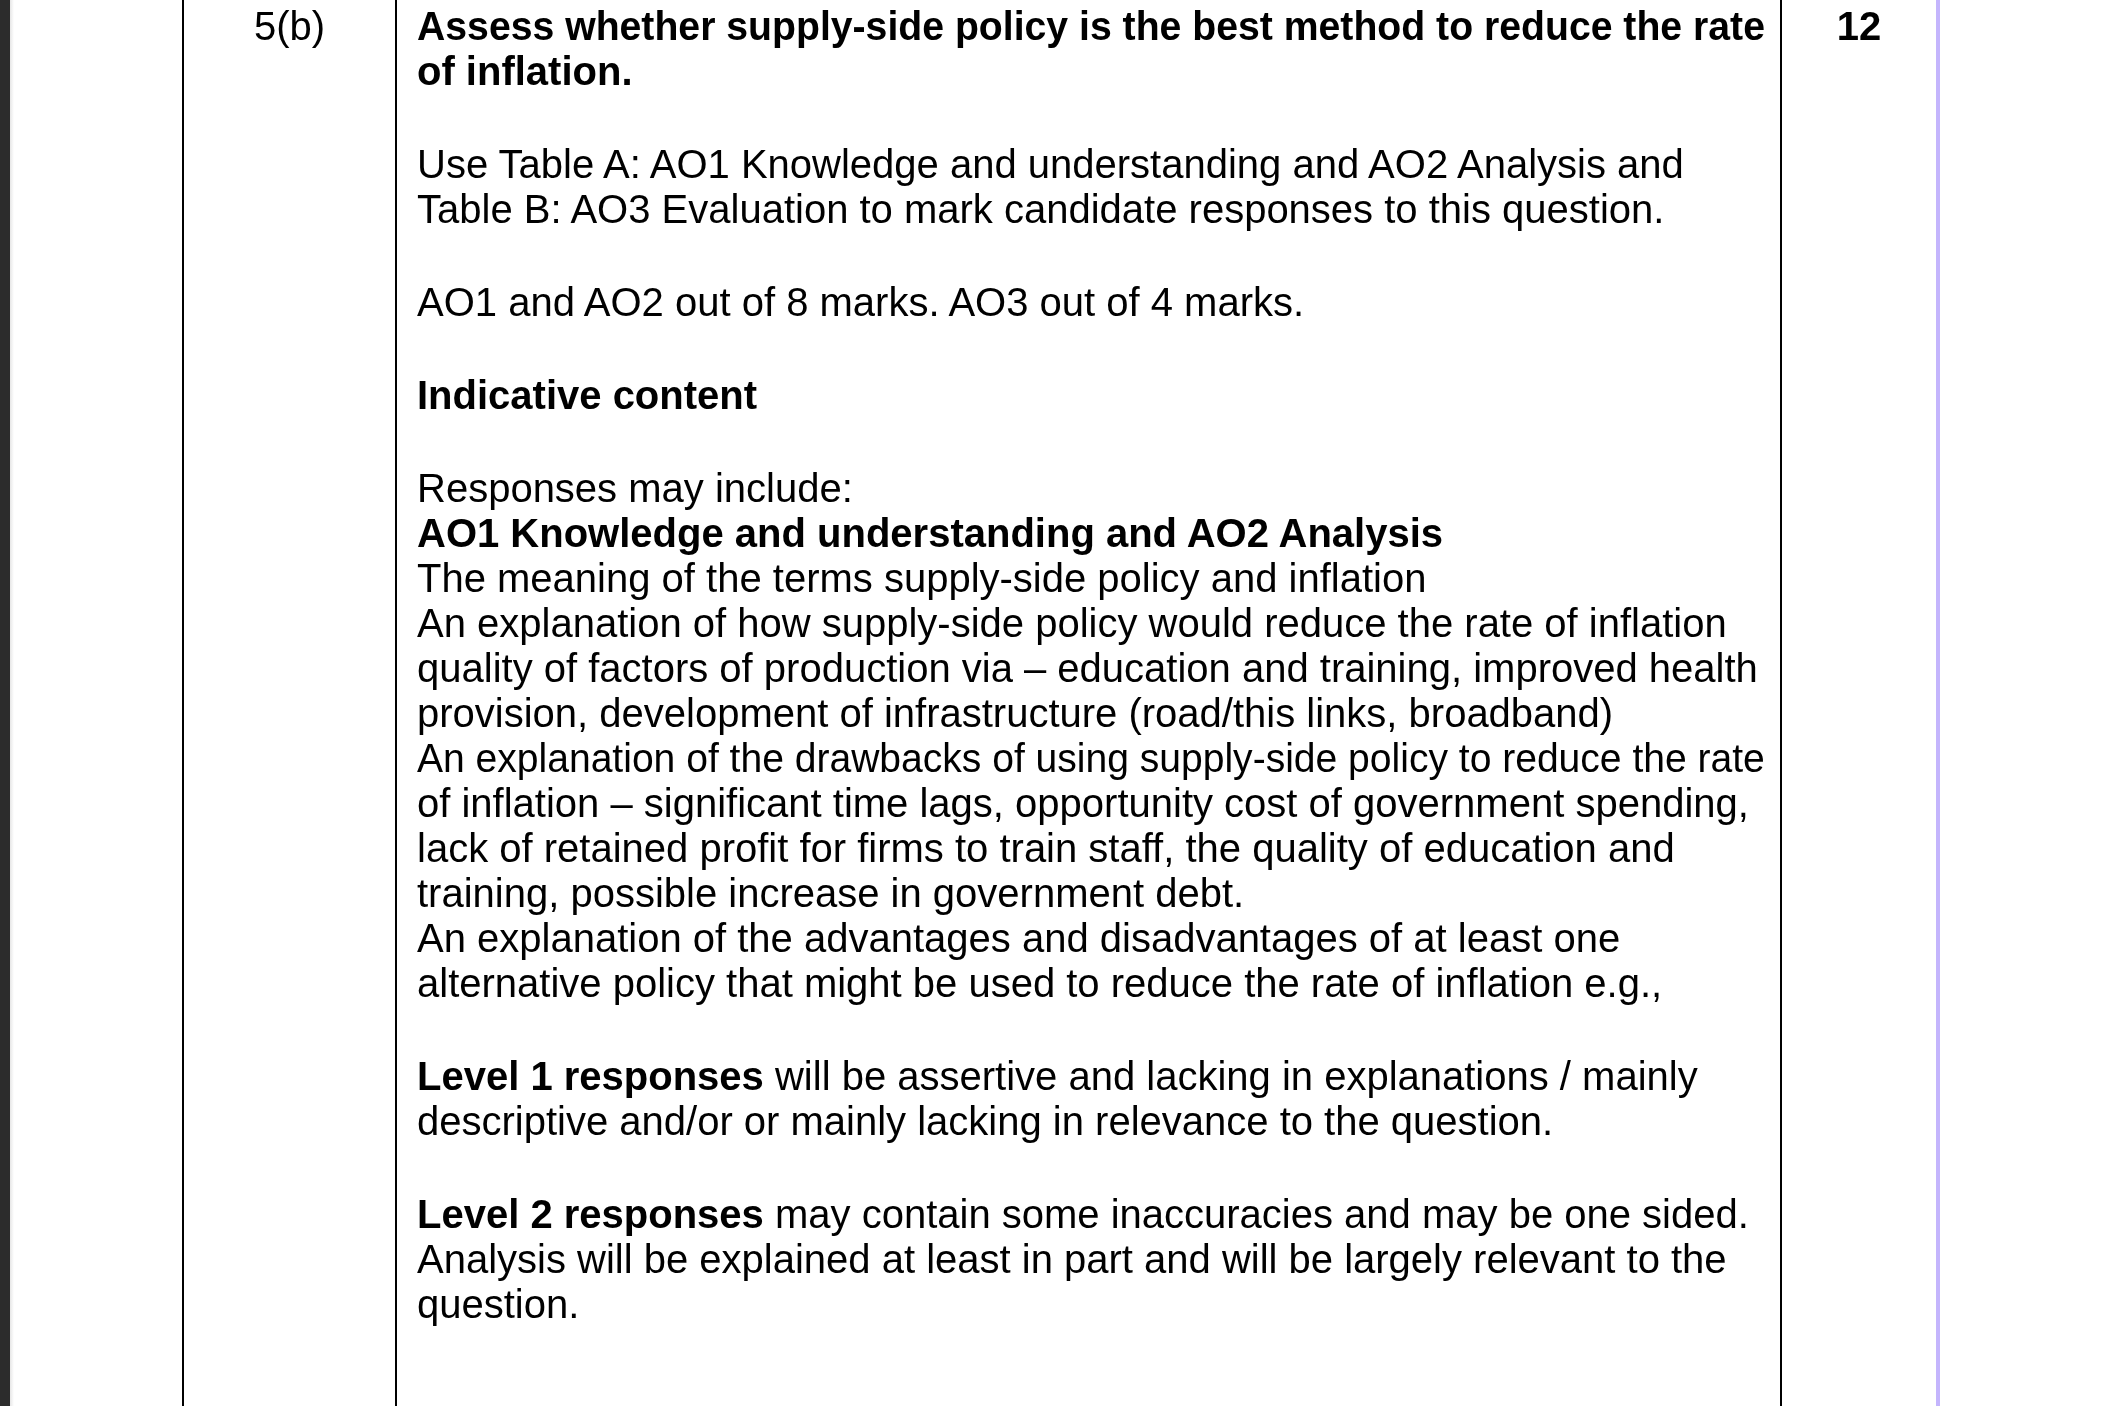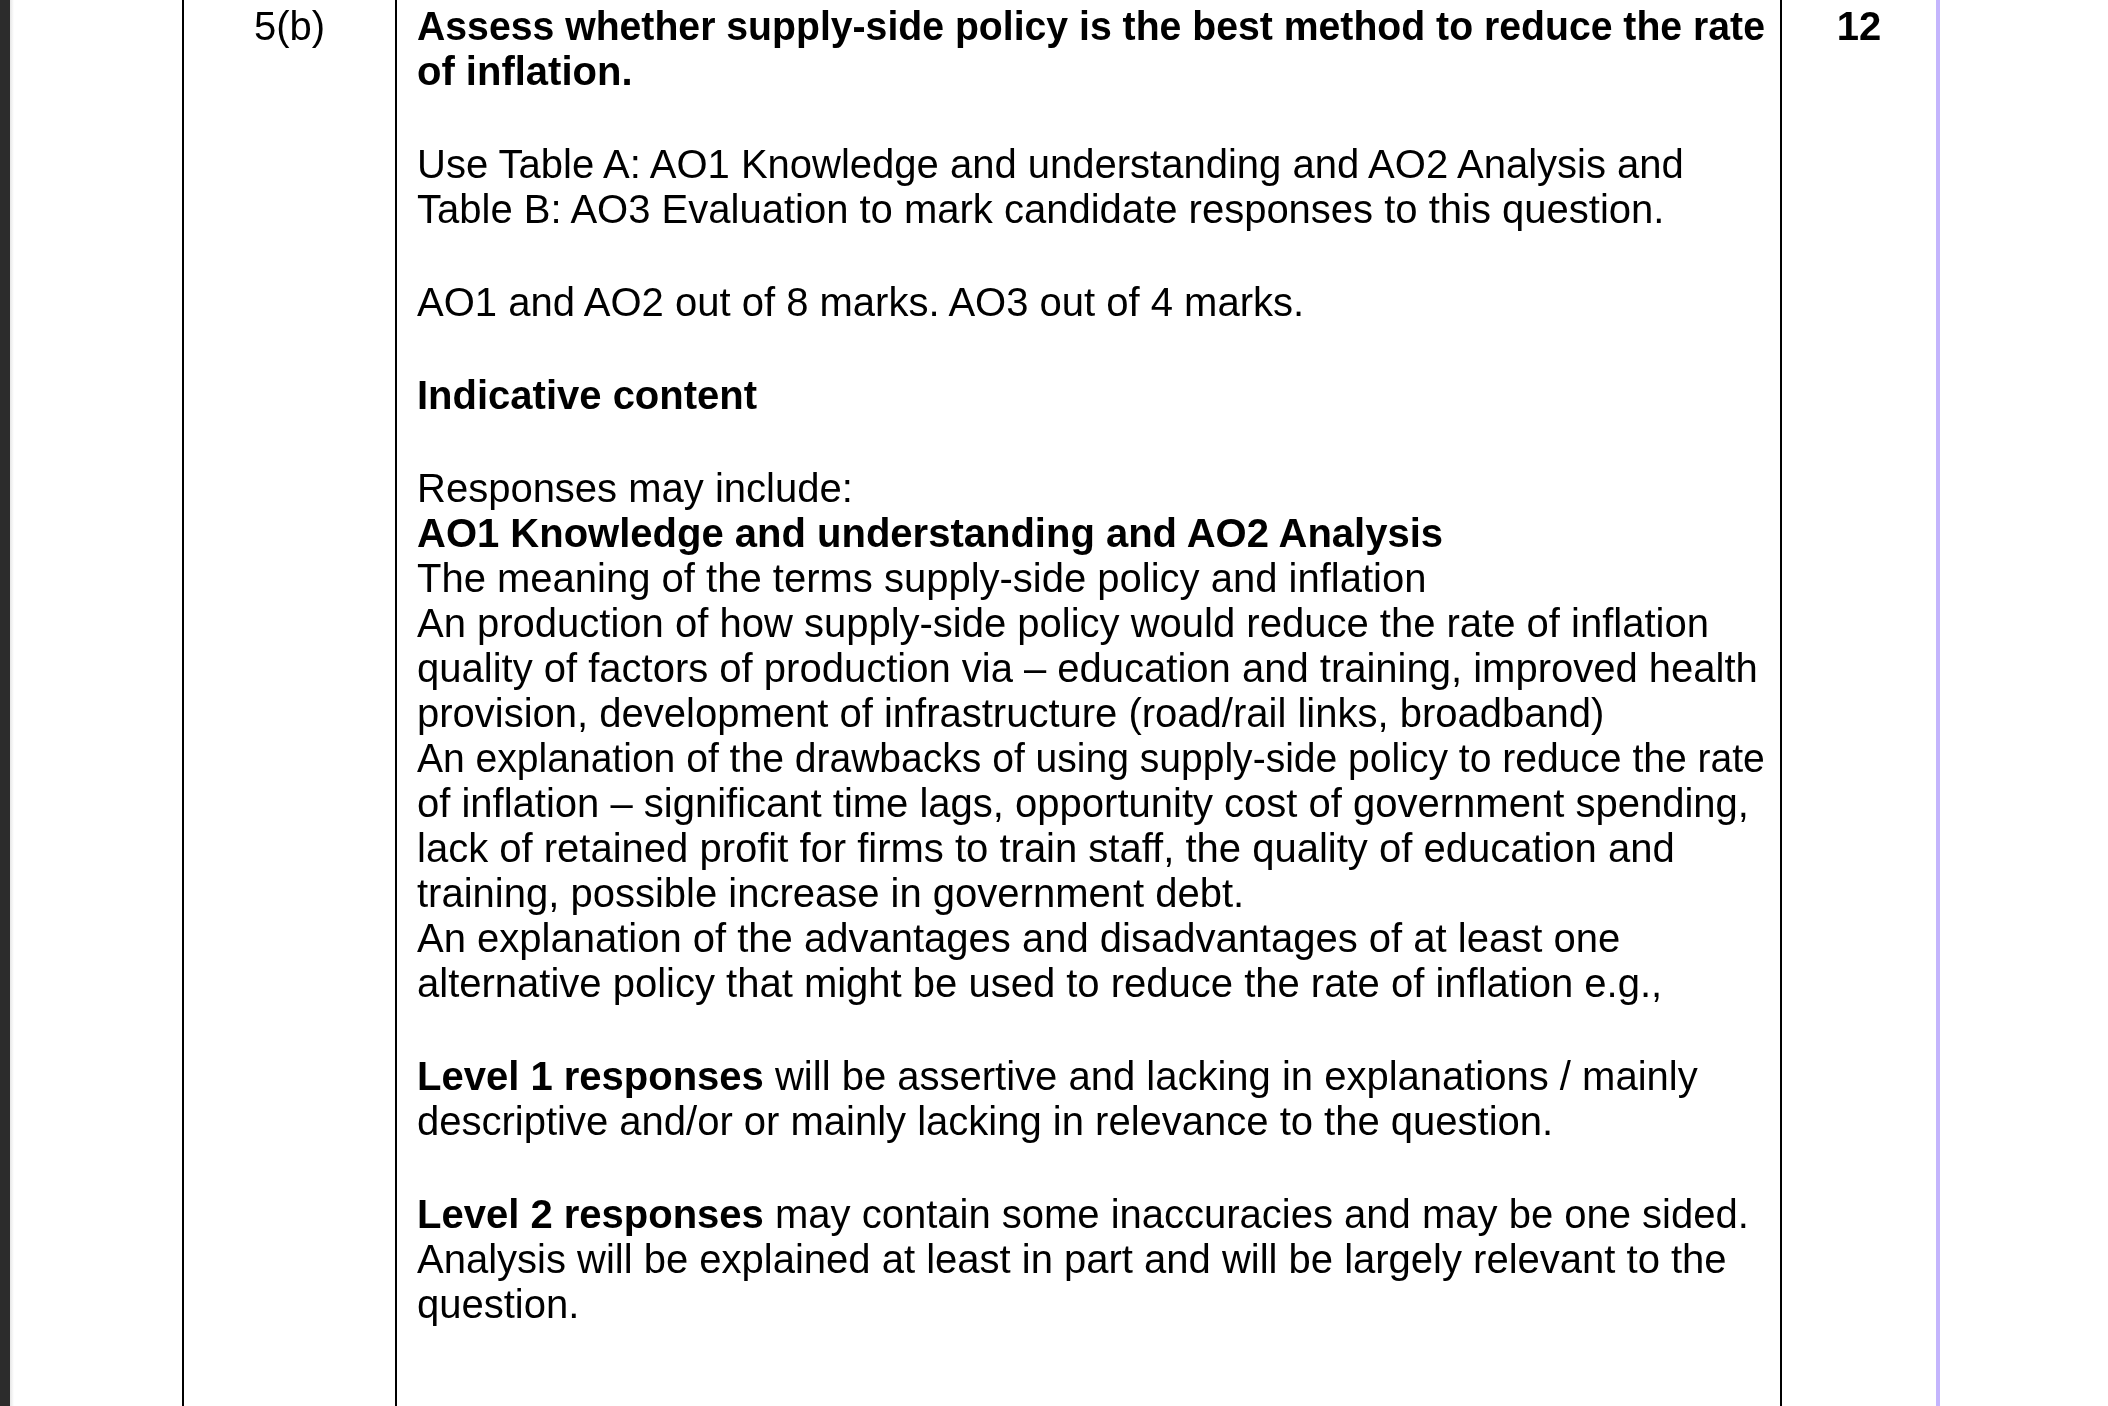--- a/index.html
+++ b/index.html
@@ -101,23 +101,23 @@
         <div class="para">
           <div class="line"><span>AO1 and AO2 out of 8 marks. AO3 out of 4 marks.</span></div>
         </div>
         <div class="para">
           <div class="line"><span class="b">Indicative content</span></div>
         </div>
         <div class="para">
           <div class="line"><span>Responses may include:</span></div>
           <div class="line"><span class="b">AO1 Knowledge and understanding and AO2 Analysis</span></div>
           <div class="line"><span>The meaning of the terms supply-side policy and inflation</span></div>
-          <div class="line"><span>An production of how supply-side policy would reduce the rate of inflation</span></div>
+          <div class="line"><span>An explanation of how supply-side policy would reduce the rate of inflation</span></div>
           <div class="line"><span>quality of factors of production via – education and training, improved health</span></div>
-          <div class="line"><span>provision, development of infrastructure (road/rail links, broadband)</span></div>
+          <div class="line"><span>provision, development of infrastructure (road/this links, broadband)</span></div>
           <div class="line" style="transform: scaleX(0.976104);"><span>An explanation of the drawbacks of using supply-side policy to reduce the rate</span></div>
           <div class="line"><span>of inflation – significant time lags, opportunity cost of government spending,</span></div>
           <div class="line"><span>lack of retained profit for firms to train staff, the quality of education and</span></div>
           <div class="line"><span>training, possible increase in government debt.</span></div>
           <div class="line"><span>An explanation of the advantages and disadvantages of at least one</span></div>
           <div class="line"><span>alternative policy that might be used to reduce the rate of inflation e.g.,</span></div>
         </div>
         <div class="para">
           <div class="line"><span class="b">Level 1 responses</span><span> will be assertive and lacking in explanations / mainly</span></div>
           <div class="line"><span>descriptive and/or or mainly lacking in relevance to the question.</span></div>

